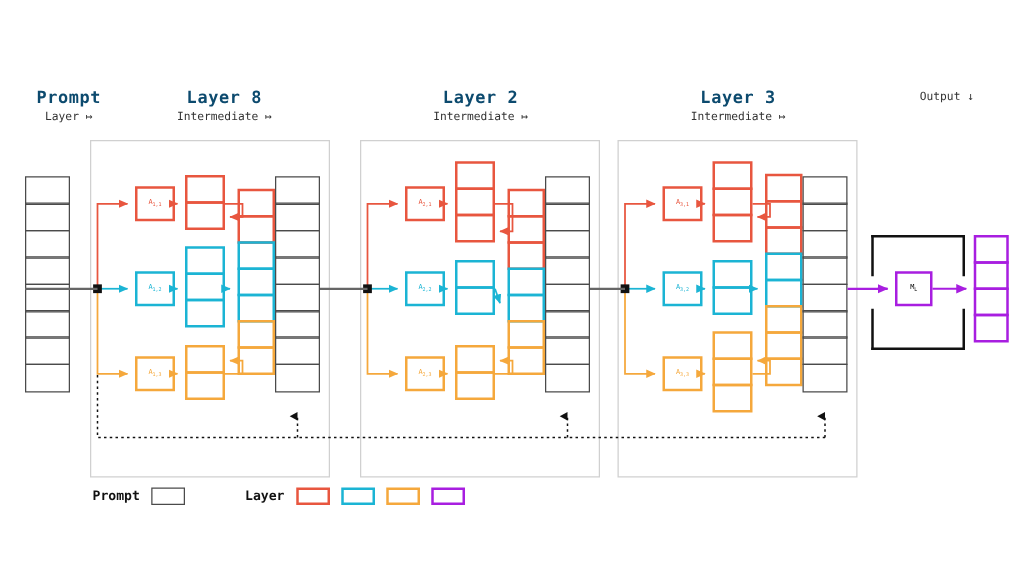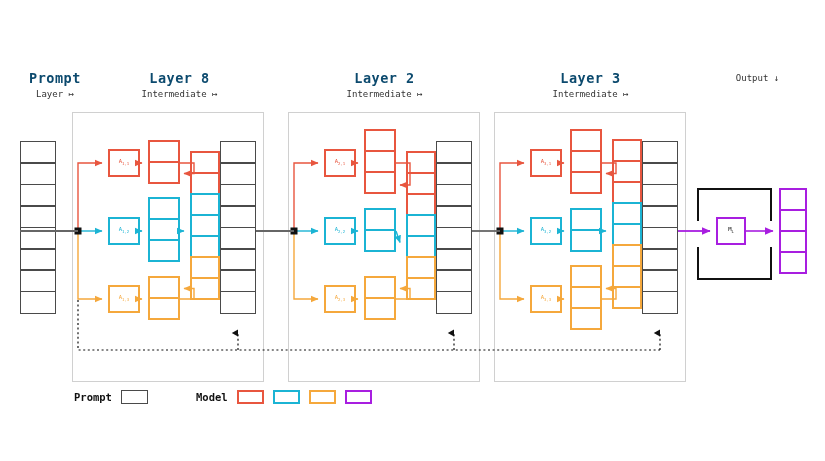--- a/index.html
+++ b/index.html
@@ -292,18 +292,18 @@
       <path d="M746,231 L773,231" fill="none" stroke="#a81ee0" stroke-width="1.6" marker-end="url(#ah-purple)"></path>
       <path d="M78,300 L78,350 L660,350" fill="none" stroke="#111" stroke-width="1.2" stroke-dasharray="2,2.6"></path>
     </g>
 </svg>
 
 <div class="legend" style="left:74px;top:390px;">
   <span class="lbl">Prompt</span>
   <span class="sw" style="border:1.6px solid #4a4a4a;"></span>
 </div>
 <div class="legend" style="left:196px;top:390px;">
-  <span class="lbl">Model</span>
+  <span class="lbl">Layer</span>
   <span class="sw" style="border:2.4px solid #e8563f;"></span>
   <span class="sw" style="border:2.4px solid #1bb4d4;"></span>
   <span class="sw" style="border:2.4px solid #f5a83c;"></span>
   <span class="sw" style="border:2.4px solid #a81ee0;"></span>
 </div>
 
 </body></html>

